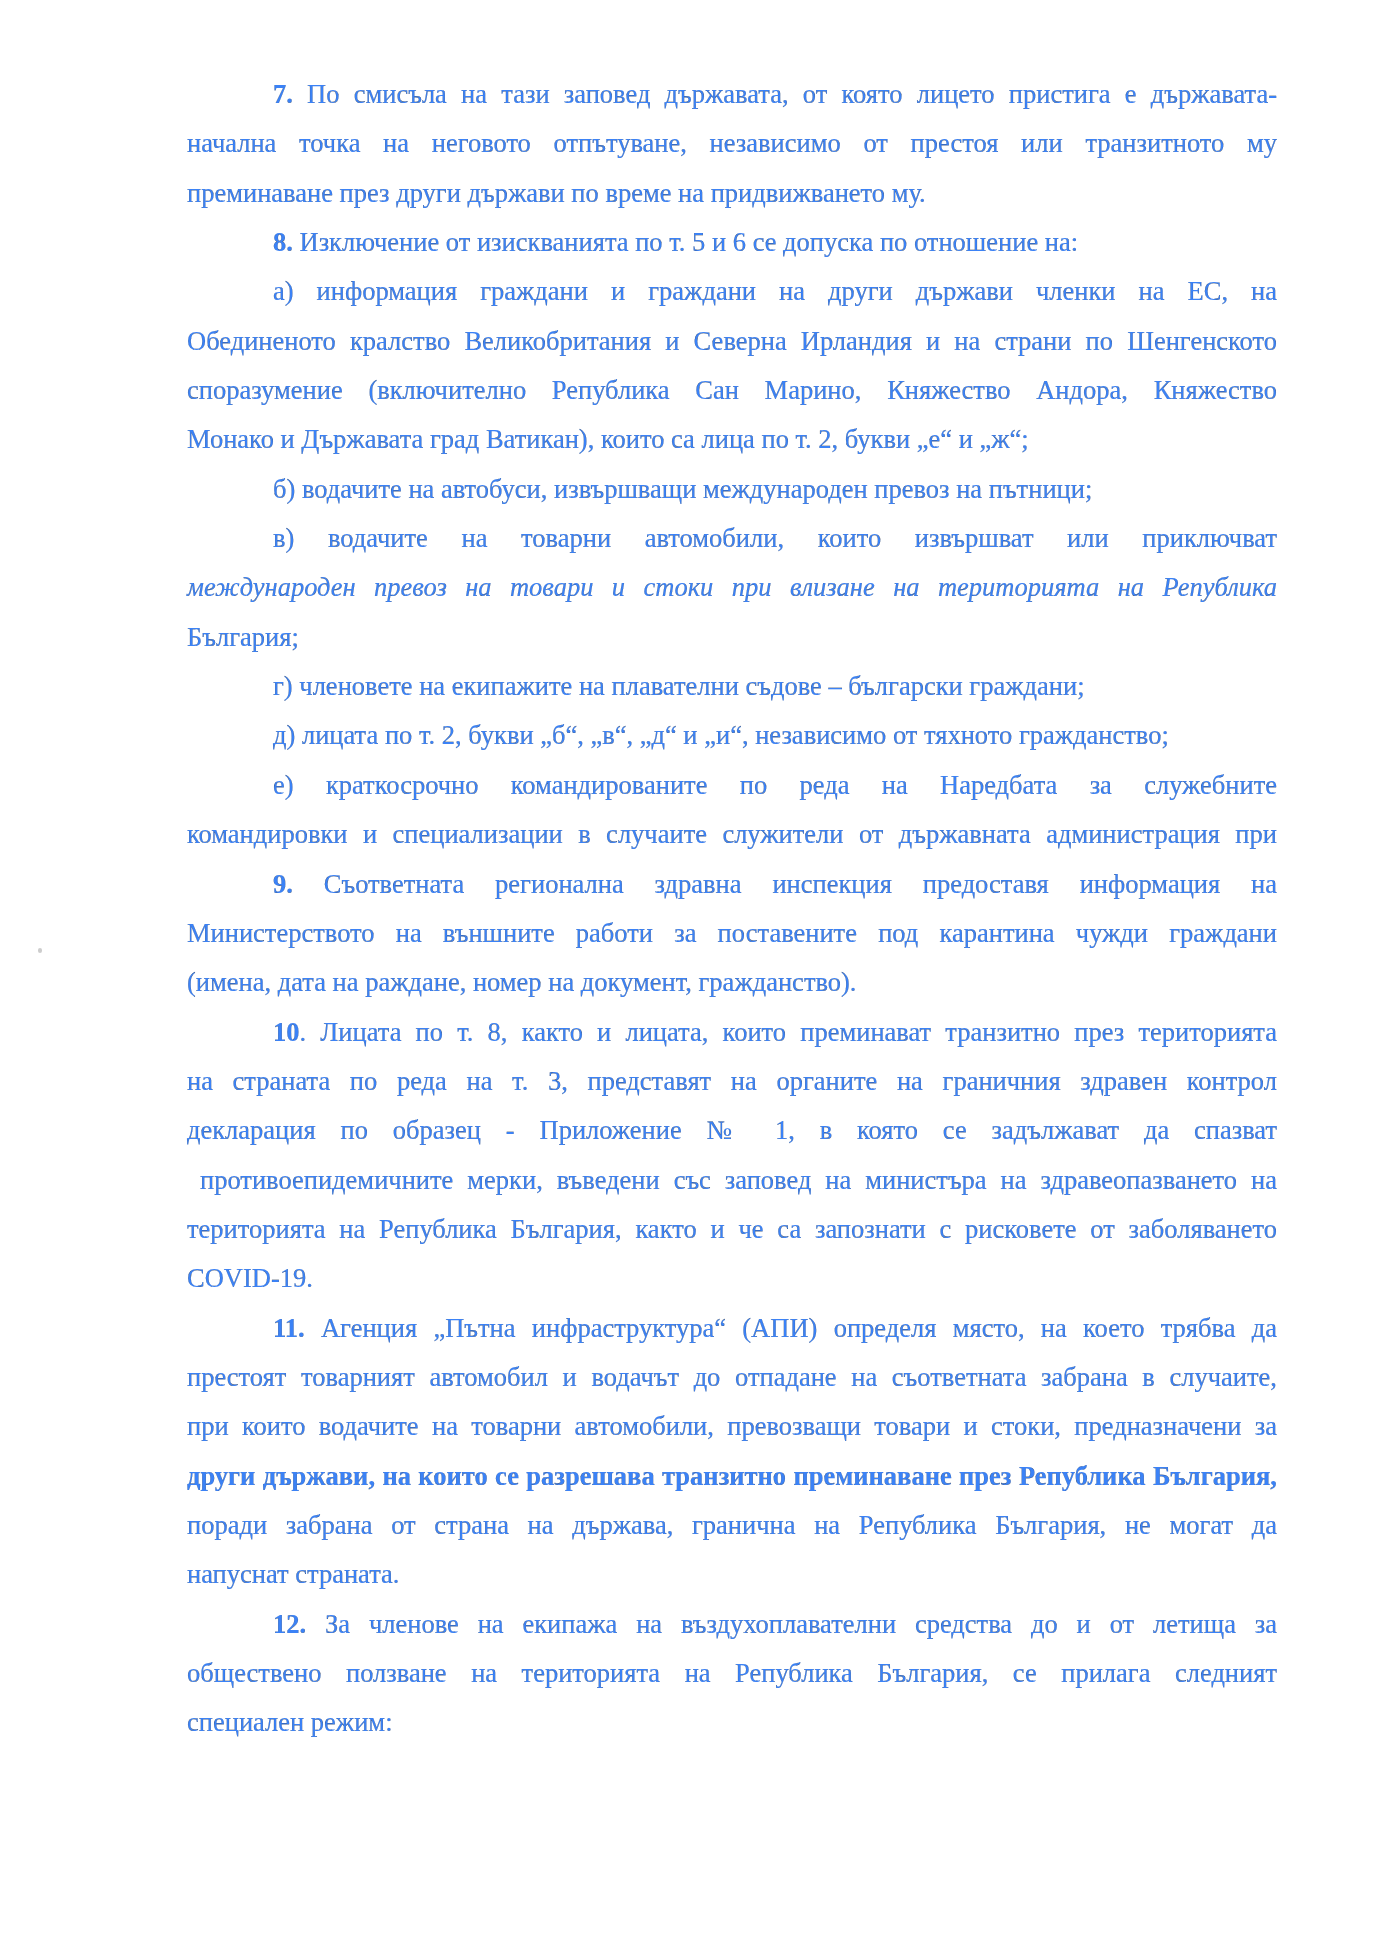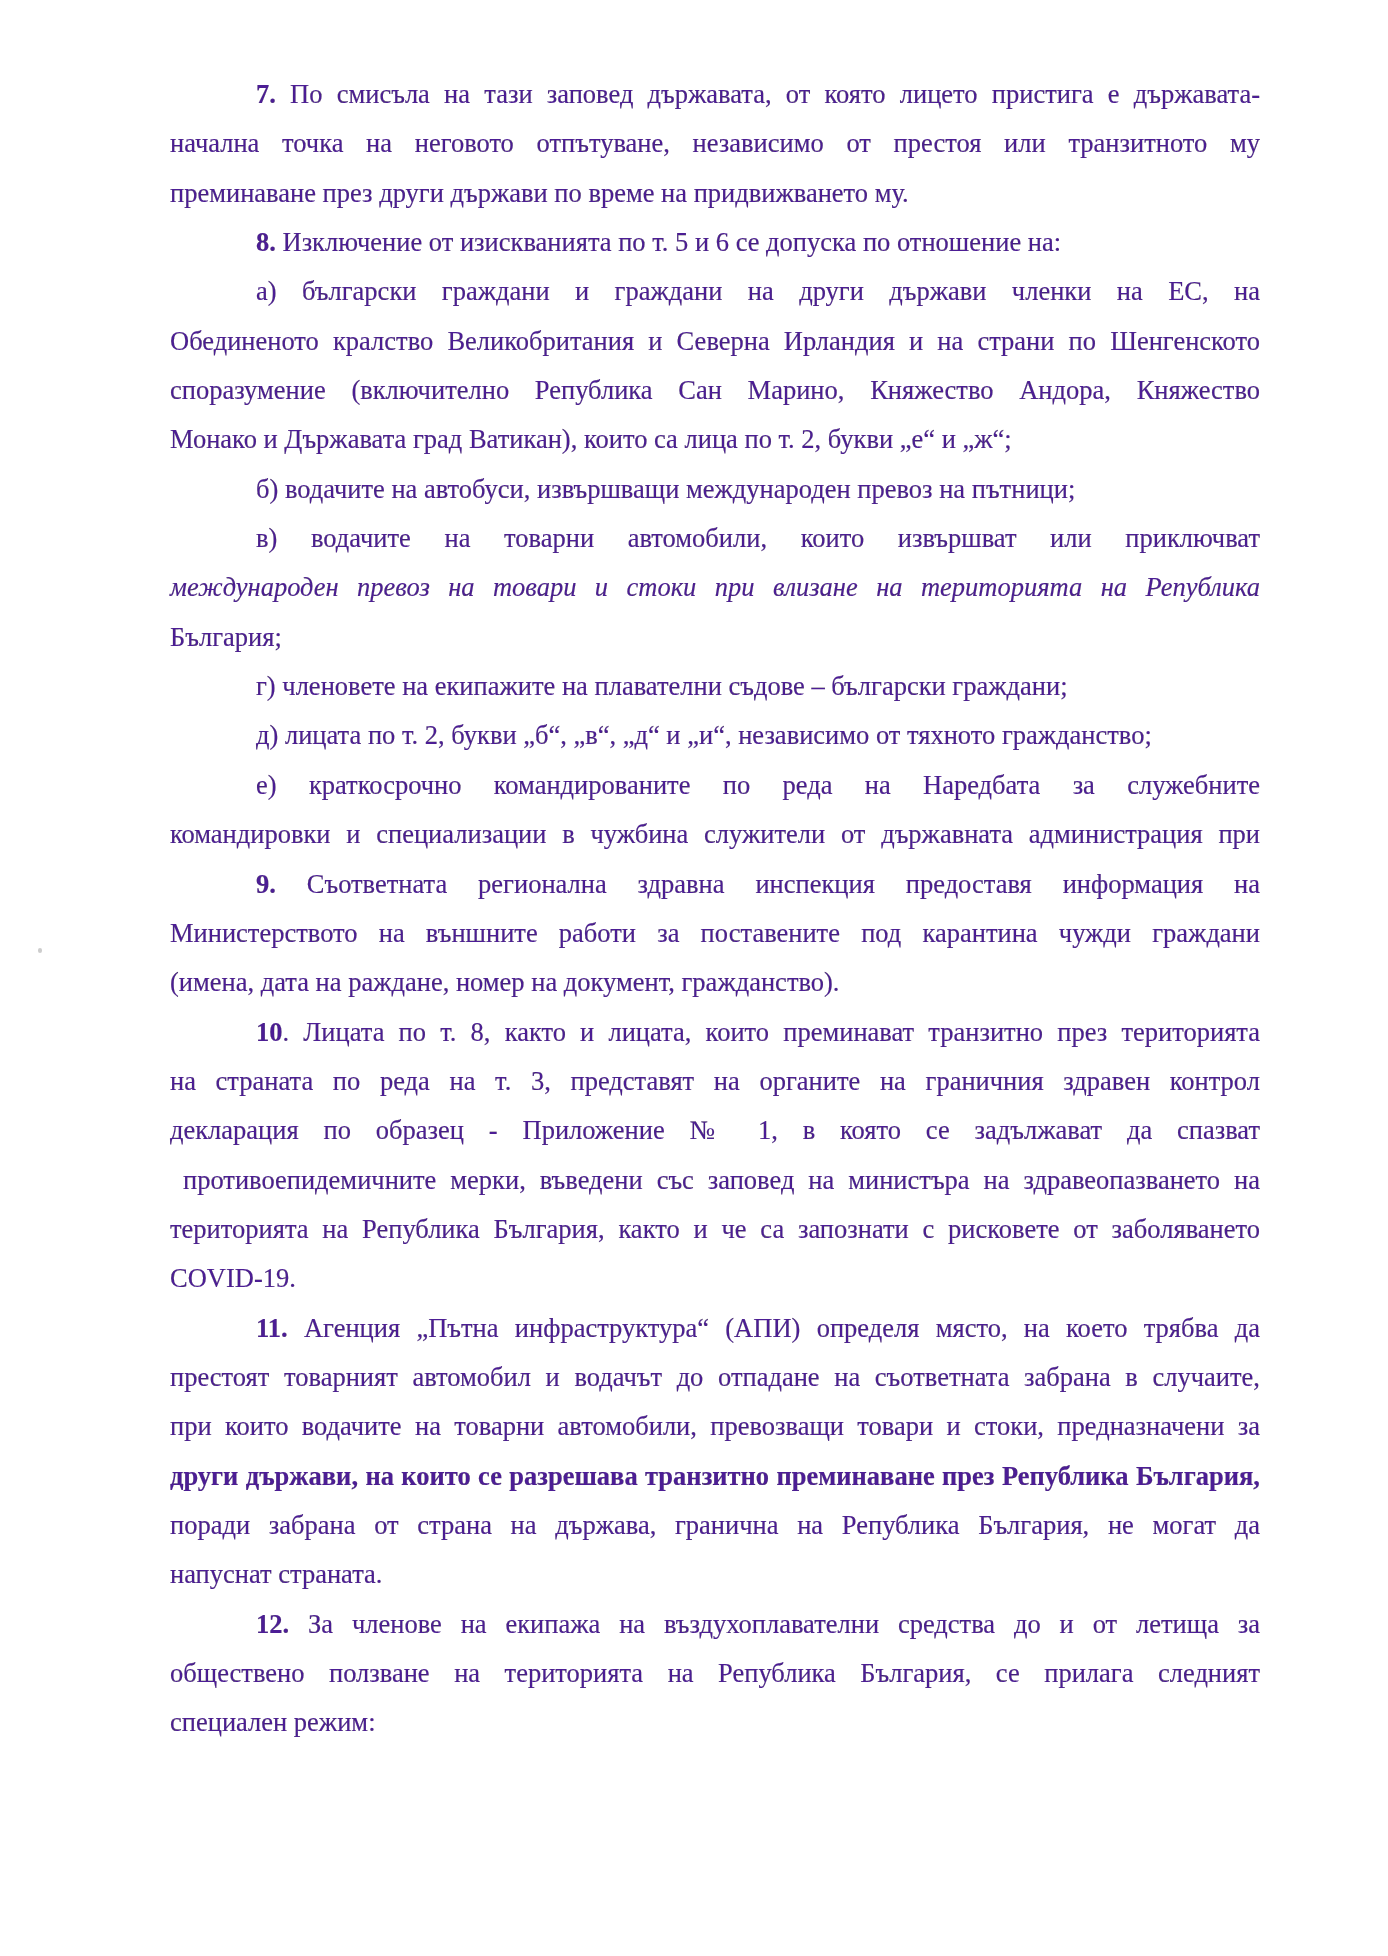--- a/index.html
+++ b/index.html
@@ -16,26 +16,26 @@
   .page {
     position: absolute;
     left: 0;
     top: 0;
     width: 1388px;
     height: 1956px;
     background: #ffffff;
   }
   .text-block {
     position: absolute;
-    left: 170px;
+    left: 187px;
     top: 70px;
     width: 1090px;
     font-family: "Liberation Serif", "DejaVu Serif", serif;
     font-size: 26.5px;
-    color: #4c1d95;
+    color: #3b82f6;
   }
   .para {
     margin: 0;
     padding: 0;
   }
   .line {
     display: block;
     height: 49.35px;
     line-height: 49.35px;
     white-space: nowrap;
@@ -74,42 +74,42 @@
   <div class="text-block" id="text-block">
       <div class="para">
         <span class="line indent full" style="text-align: justify; text-align-last: justify;"><span class="num">7.</span> <span>По смисъла на тази заповед държавата, от която лицето пристига е държавата-</span></span>
         <span class="line full" style="text-align: justify; text-align-last: justify;"><span>начална точка на неговото отпътуване, независимо от престоя или транзитното му</span></span>
         <span class="line last"><span>преминаване през други държави по време на придвижването му.</span></span>
       </div>
       <div class="para">
         <span class="line indent last"><span class="num">8.</span> <span>Изключение от изискванията по т. 5 и 6  се допуска по отношение на:</span></span>
       </div>
       <div class="para">
-        <span class="line indent full" style="text-align: justify; text-align-last: justify;"><span>а) български граждани и граждани на други държави членки на ЕС, на</span></span>
+        <span class="line indent full" style="text-align: justify; text-align-last: justify;"><span>а) информация граждани и граждани на други държави членки на ЕС, на</span></span>
         <span class="line full" style="text-align: justify; text-align-last: justify;"><span>Обединеното кралство Великобритания и Северна Ирландия и на страни по Шенгенското</span></span>
         <span class="line full" style="text-align: justify; text-align-last: justify;"><span>споразумение (включително Република Сан Марино, Княжество Андора, Княжество</span></span>
         <span class="line last"><span>Монако и Държавата град Ватикан), които са лица по т. 2, букви „е“ и „ж“;</span></span>
       </div>
       <div class="para">
         <span class="line indent last"><span>б) водачите на автобуси, извършващи международен превоз на пътници;</span></span>
       </div>
       <div class="para">
         <span class="line indent full" style="text-align: justify; text-align-last: justify;"><span>в) водачите на товарни автомобили, които извършват или приключват</span></span>
         <span class="line full" style="text-align: justify; text-align-last: justify; font-style: italic;"><span>международен превоз на товари и стоки при влизане на територията на Република</span></span>
         <span class="line last"><span>България;</span></span>
       </div>
       <div class="para">
         <span class="line indent last"><span>г) членовете на екипажите на плавателни съдове – български граждани;</span></span>
       </div>
       <div class="para">
         <span class="line indent last"><span>д) лицата по т. 2, букви „б“, „в“, „д“ и „и“, независимо от тяхното гражданство;</span></span>
       </div>
       <div class="para">
         <span class="line indent full" style="text-align: justify; text-align-last: justify;"><span>е) краткосрочно командированите по реда на Наредбата за служебните</span></span>
-        <span class="line full" style="text-align: justify; text-align-last: justify;"><span>командировки и специализации в чужбина служители от държавната администрация при</span></span>
+        <span class="line full" style="text-align: justify; text-align-last: justify;"><span>командировки и специализации в случаите служители от държавната администрация при</span></span>
       </div>
       <div class="para">
         <span class="line indent full" style="text-align: justify; text-align-last: justify;"><span class="num">9.</span> <span>Съответната регионална здравна инспекция предоставя информация на</span></span>
         <span class="line full" style="text-align: justify; text-align-last: justify;"><span>Министерството на външните работи за поставените под карантина чужди граждани</span></span>
         <span class="line last"><span>(имена, дата на раждане, номер на документ, гражданство).</span></span>
       </div>
       <div class="para">
         <span class="line indent full" style="text-align: justify; text-align-last: justify;"><span class="num">10</span><span>. Лицата по т. 8, както и лицата, които преминават транзитно през територията</span></span>
         <span class="line full" style="text-align: justify; text-align-last: justify;"><span>на страната по реда на т. 3, представят на органите на граничния здравен контрол</span></span>
         <span class="line full" style="text-align: justify; text-align-last: justify;"><span>декларация по образец - Приложение № 1, в която се задължават да спазват</span></span>

